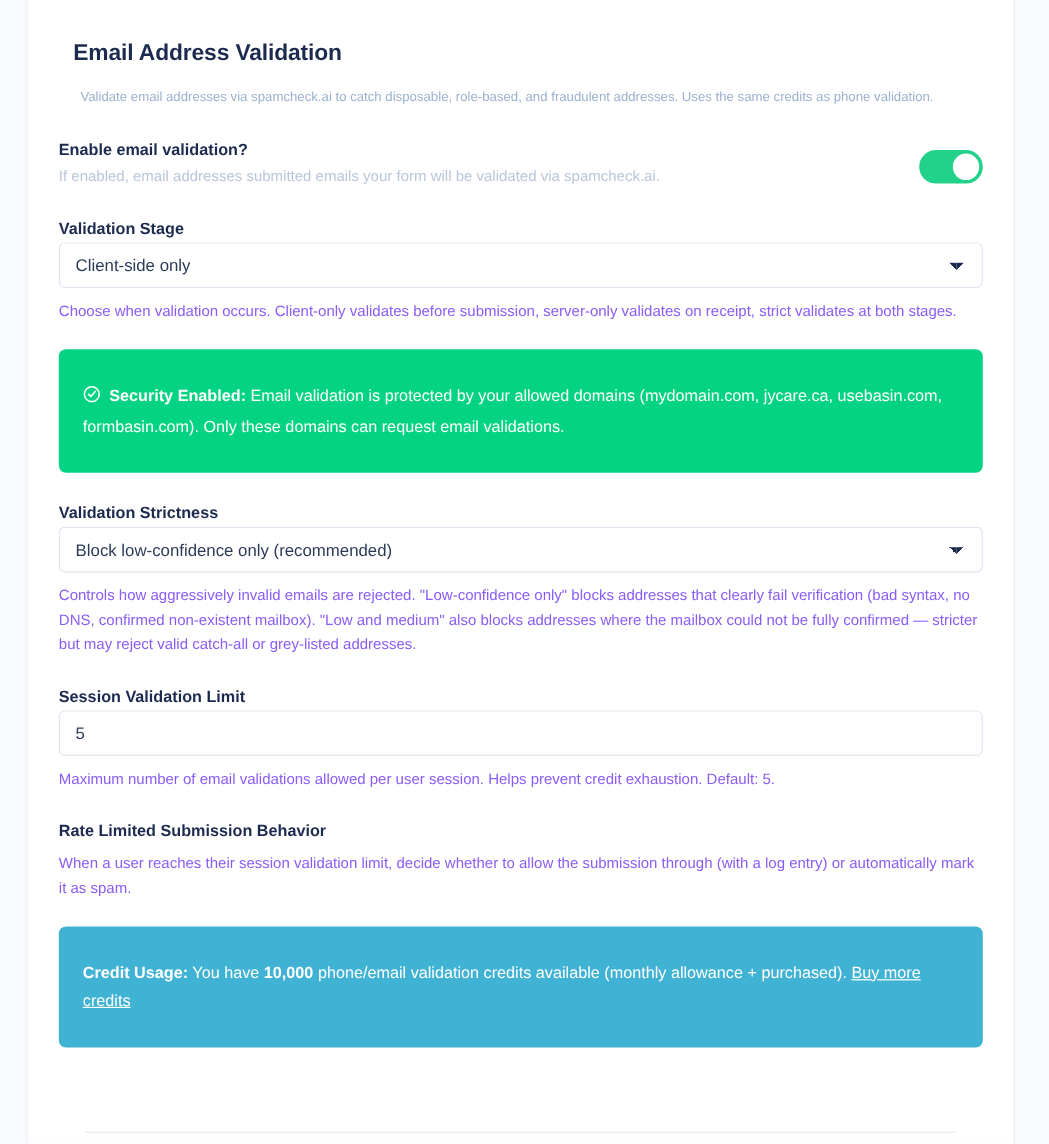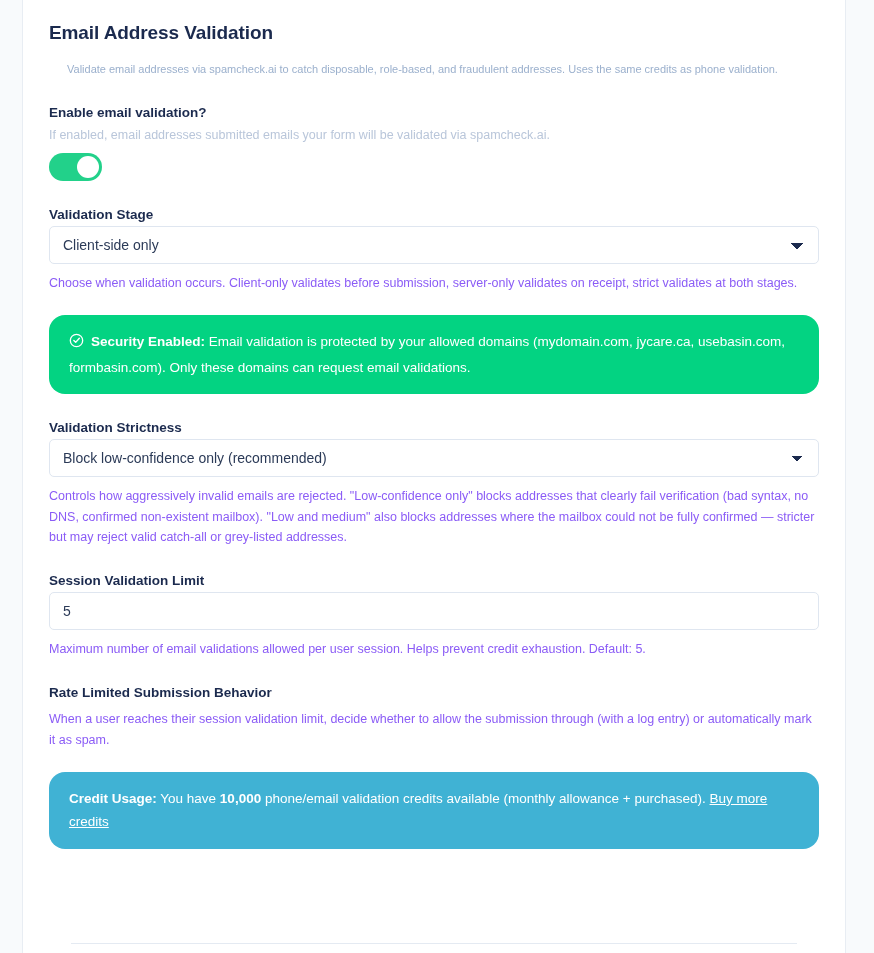--- a/index.html
+++ b/index.html
@@ -30,21 +30,21 @@
   }
   .gutter-right {
     position: absolute; left: 847px; top: 0; width: 27px; height: 953px;
     background: #f8fafc;
   }
   .inner {
     padding: 0 26px;
   }
 
   h1.section-title {
-    margin: 0;
+    margin: 12px;
     padding-top: 22px;
     font-size: 19px;
     font-weight: bold;
     color: #1b2a4e;
     letter-spacing: -0.1px;
   }
   p.section-desc {
     margin: 16px 0 0 18px;
     font-size: 11px;
     line-height: 1.72;
@@ -64,21 +64,20 @@
   .field-hint {
     font-size: 12.5px;
     line-height: 1.62;
     color: #8b5cf6;
     margin: 9px 0 0 0;
   }
   .toggle-row {
     display: flex;
     align-items: flex-start;
     justify-content: space-between;
-    flex-direction: column;
   }
   .toggle-texts { flex: 1; }
   .toggle-texts .field-hint { margin-top: 5px; color: #b9c6da; }
 
   .switch {
     width: 53px; height: 28px;
     background: #22d18a;
     border-radius: 14px;
     position: relative;
     flex: 0 0 auto;
@@ -116,22 +115,22 @@
     background-position:
       calc(100% - 21px) 16px,
       calc(100% - 15px) 16px;
     background-size: 6px 6px, 6px 6px;
     background-repeat: no-repeat;
     cursor: pointer;
   }
   input.control::placeholder { color: #b9c6da; }
 
   .banner {
-    border-radius: 16px;
-    padding: 15px 20px;
+    border-radius: 6px;
+    padding: 27px 20px;
     font-size: 13.5px;
     line-height: 1.74;
     color: #ffffff;
     margin-top: 22px;
   }
   .banner.green { background: #03d382; }
   .banner.blue  { background: #40b2d4; }
   .banner b { font-weight: bold; }
   .banner .check-icon {
     display: inline-block;

